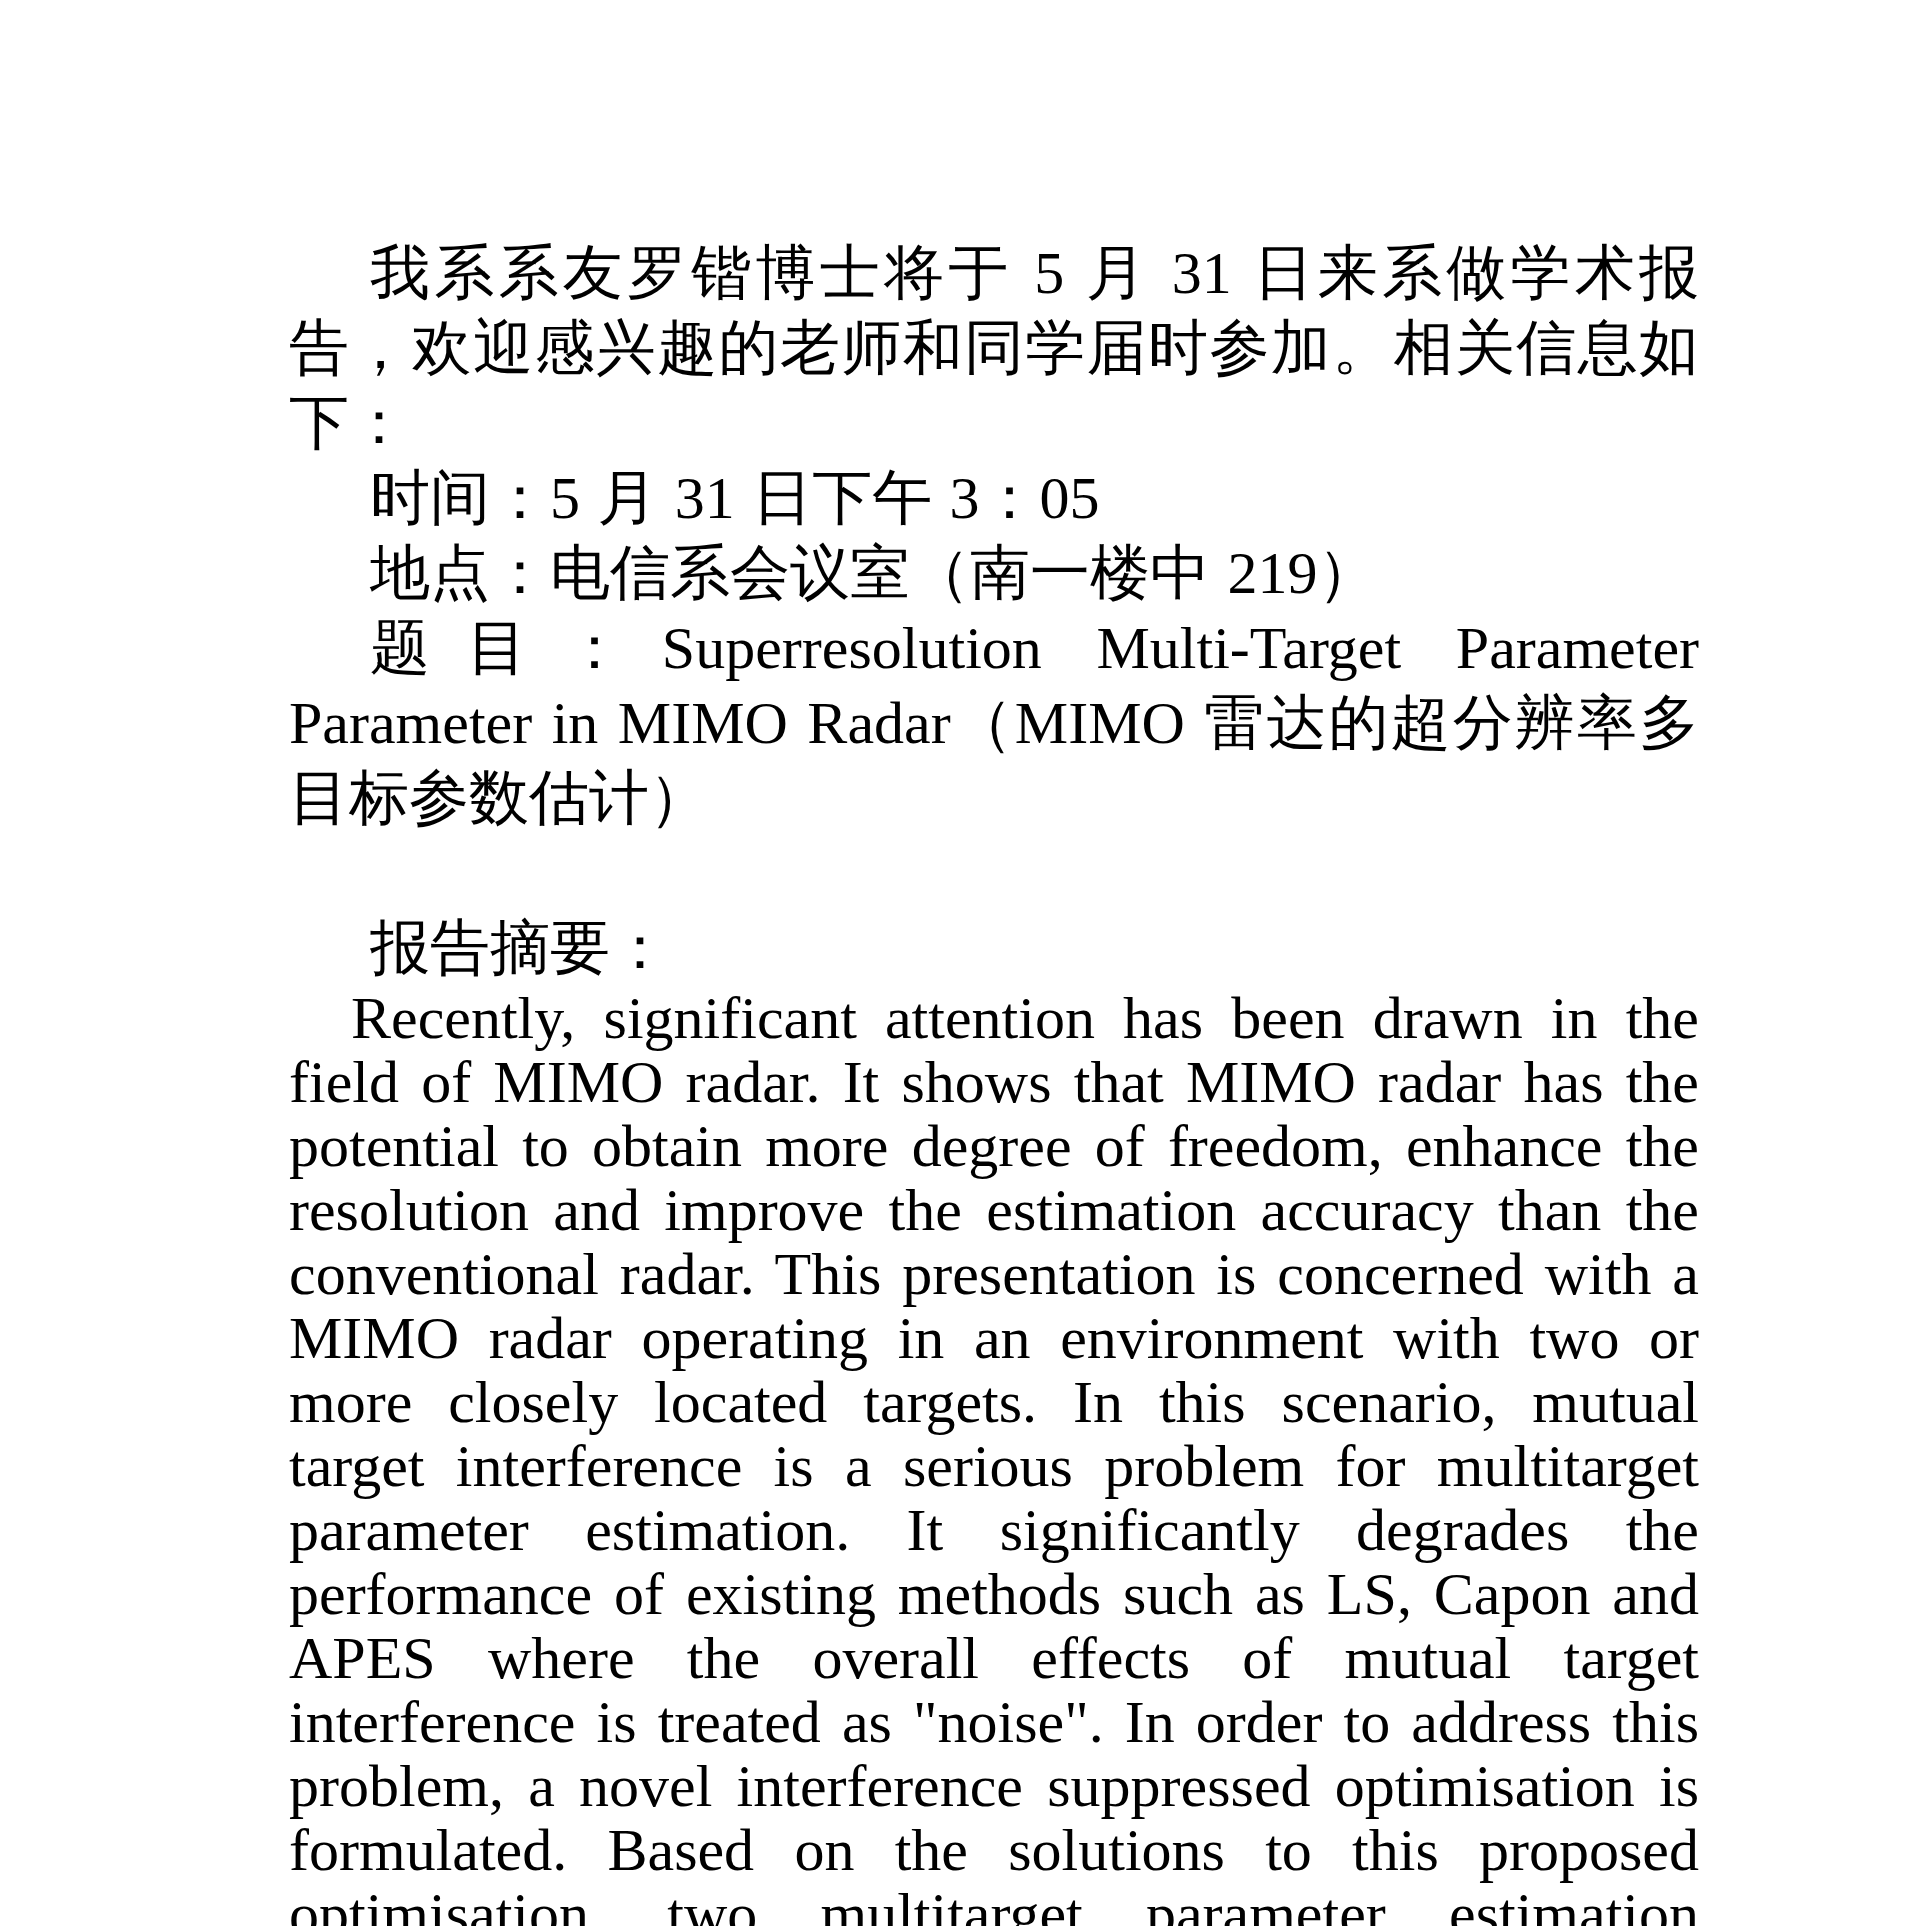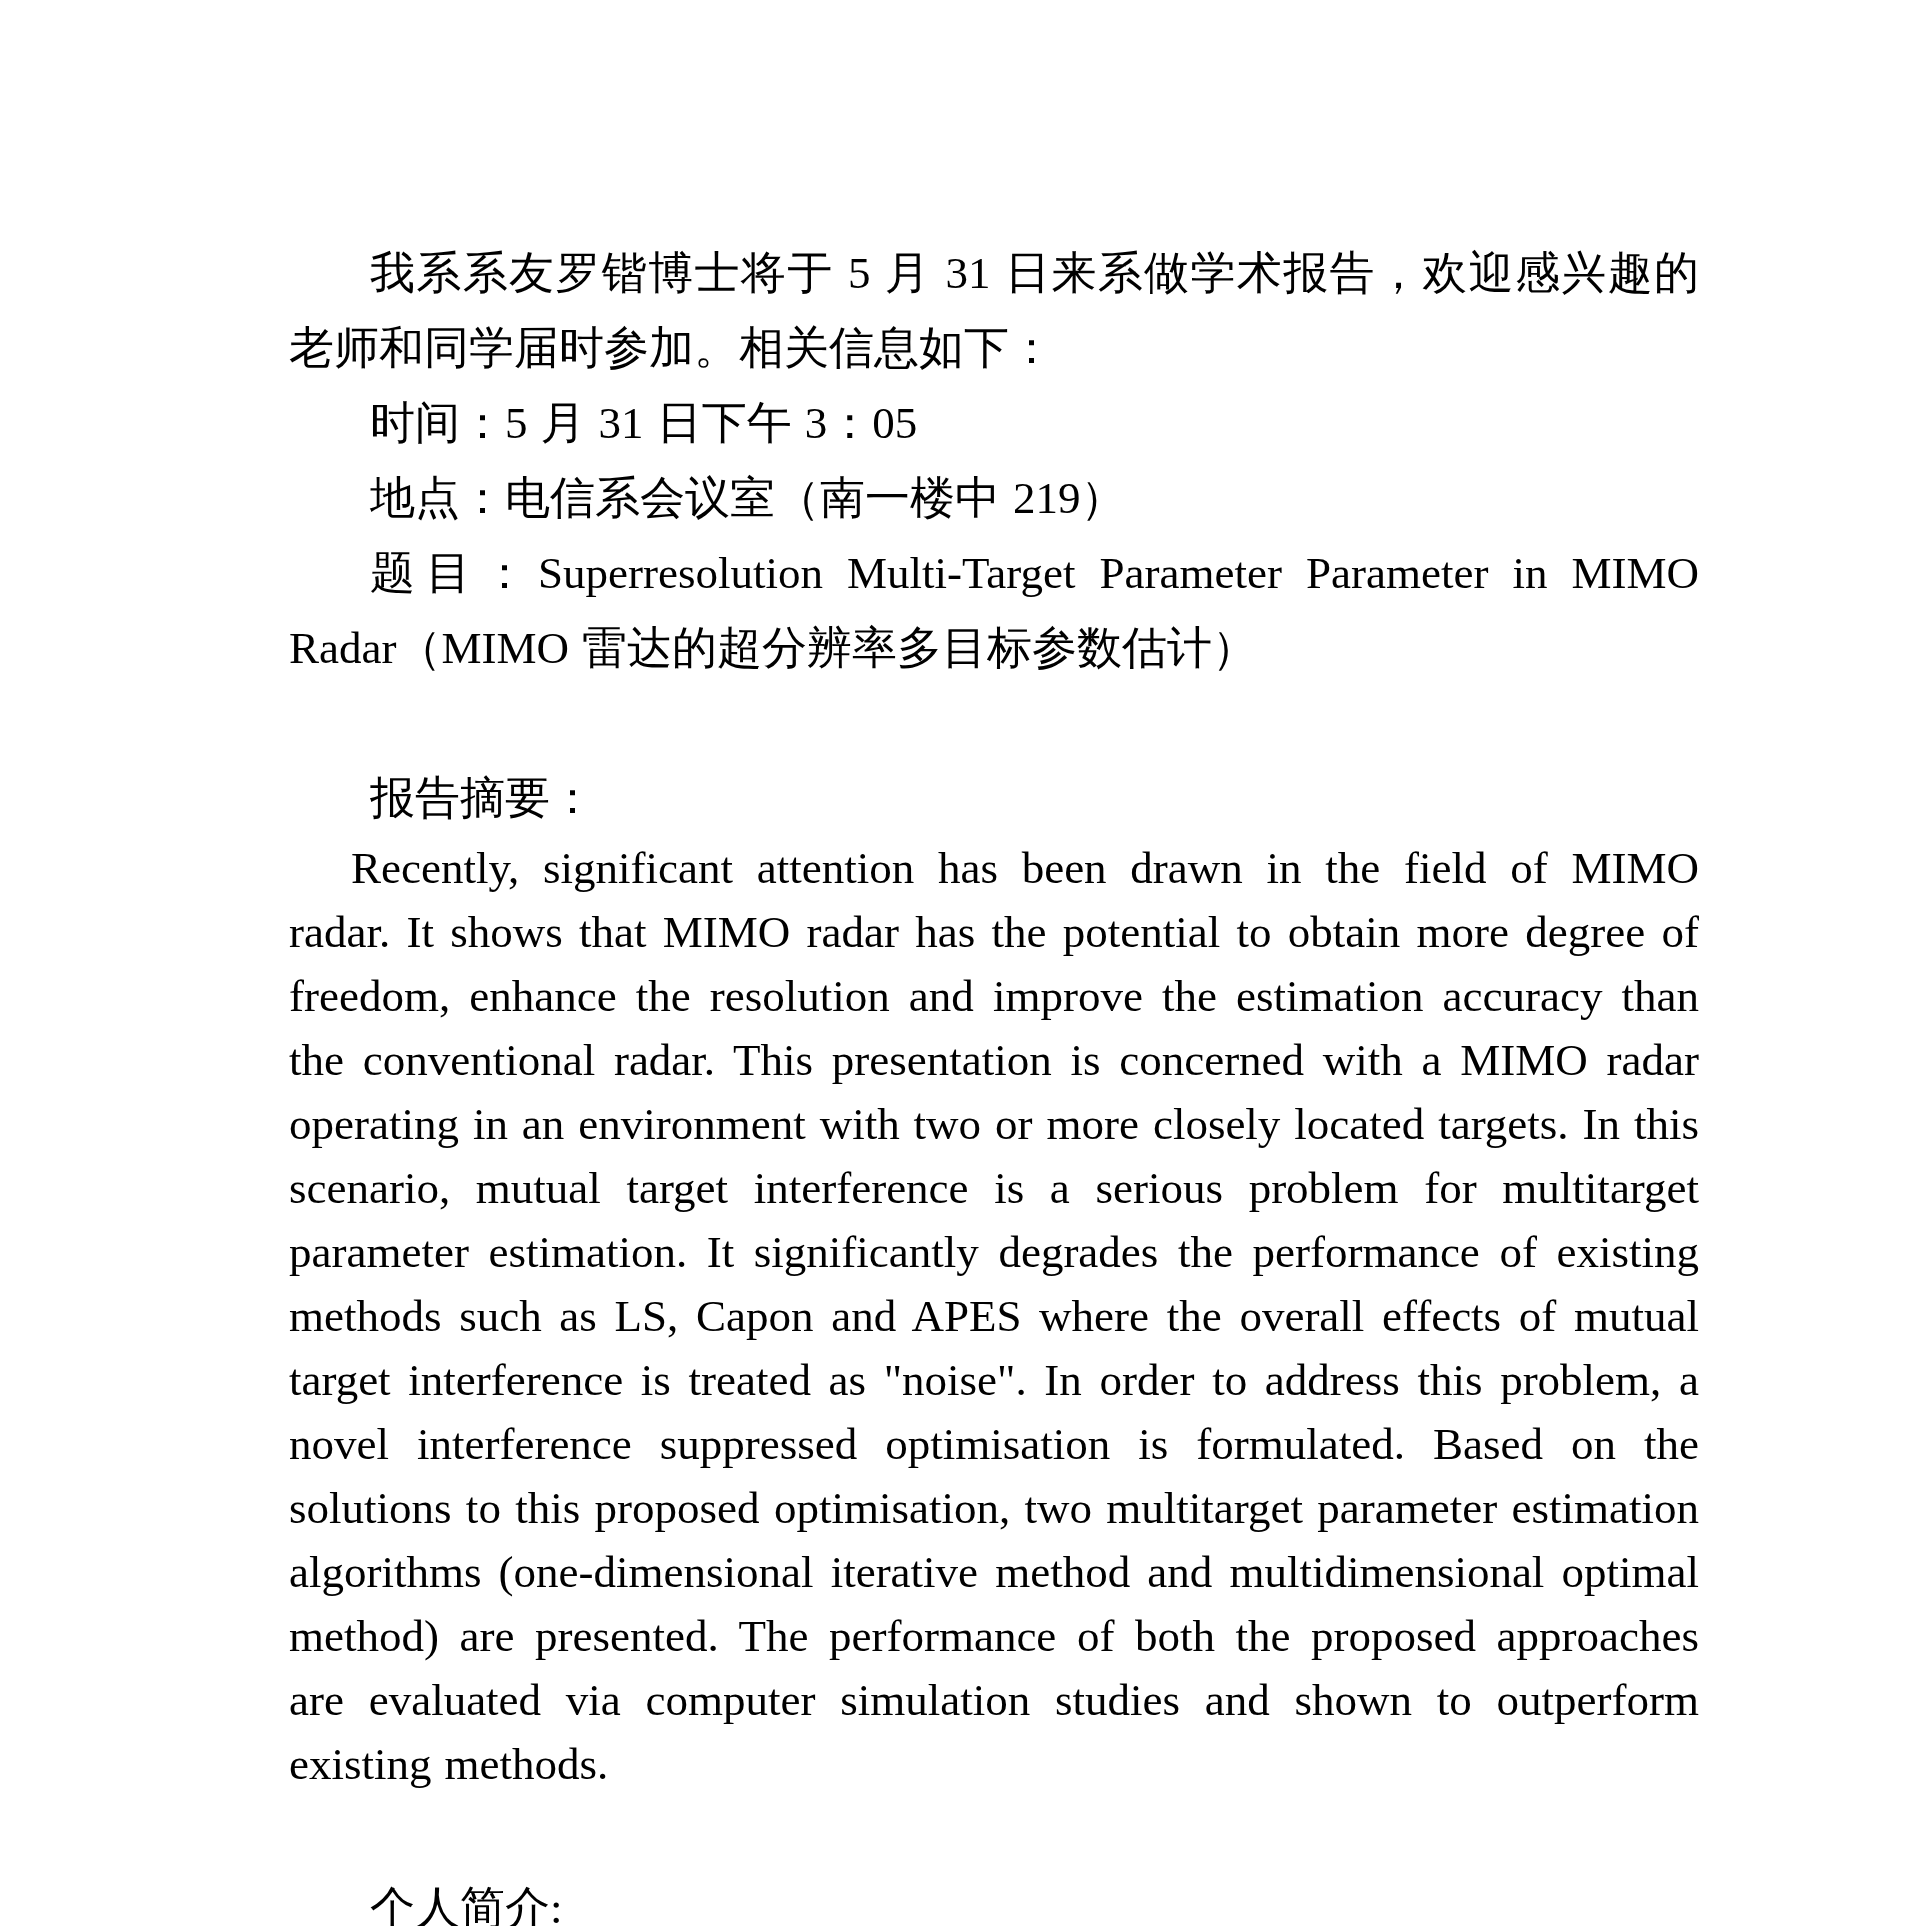--- a/index.html
+++ b/index.html
@@ -16,21 +16,21 @@
     font-family: "Liberation Serif", "DejaVu Serif", serif;
   }
   .doc {
     position: absolute;
     left: 289px;
     top: 236px;
     width: 1410px;
   }
   .doc p {
     margin: 0;
-    font-size: 45px;
+    font-size: 60px;
     word-spacing: 0.04em;
   }
   
   .zh {
     line-height: 75px;
     text-indent: 81px;
   }
   
   .en {
     line-height: 64px;

